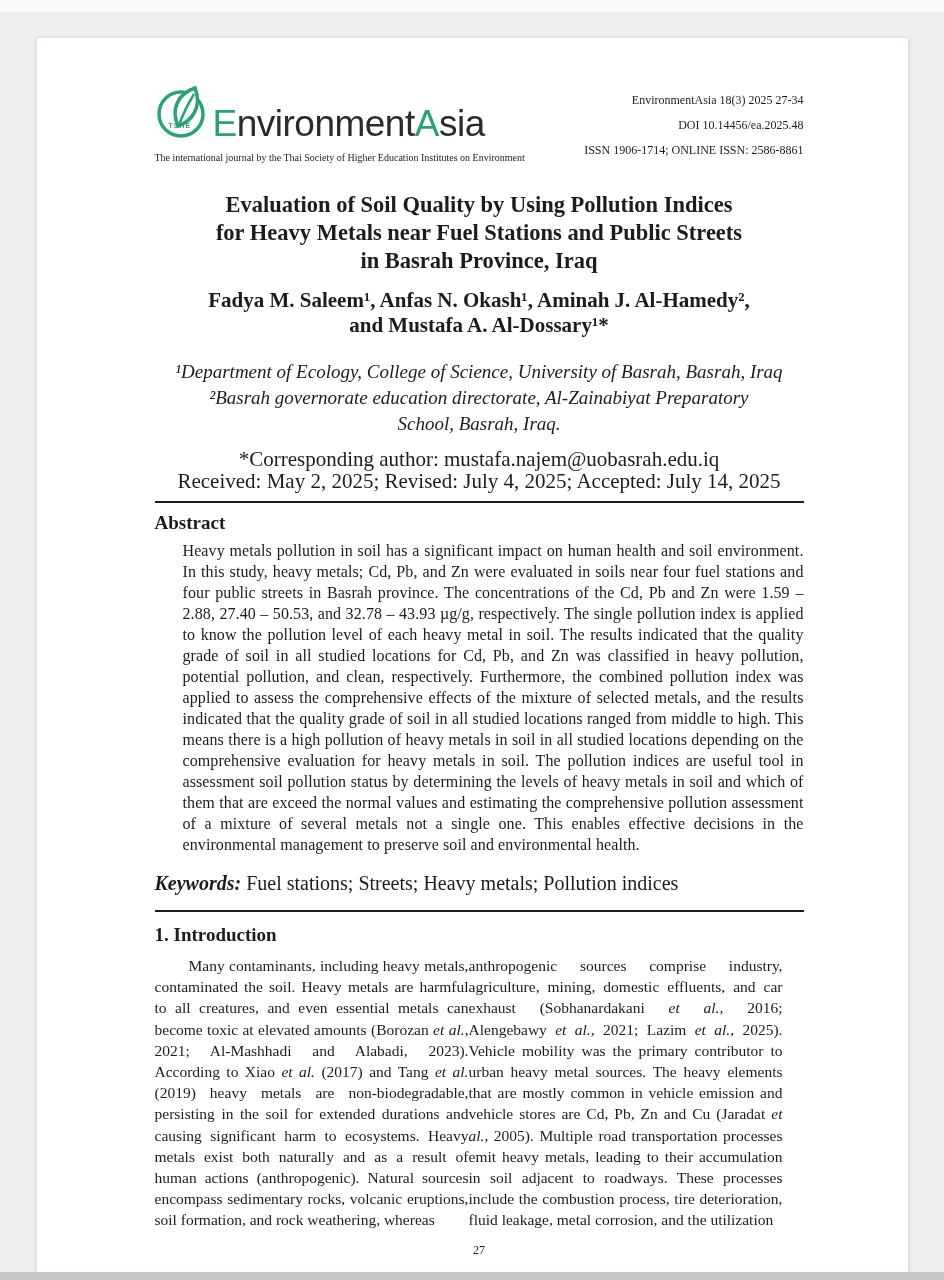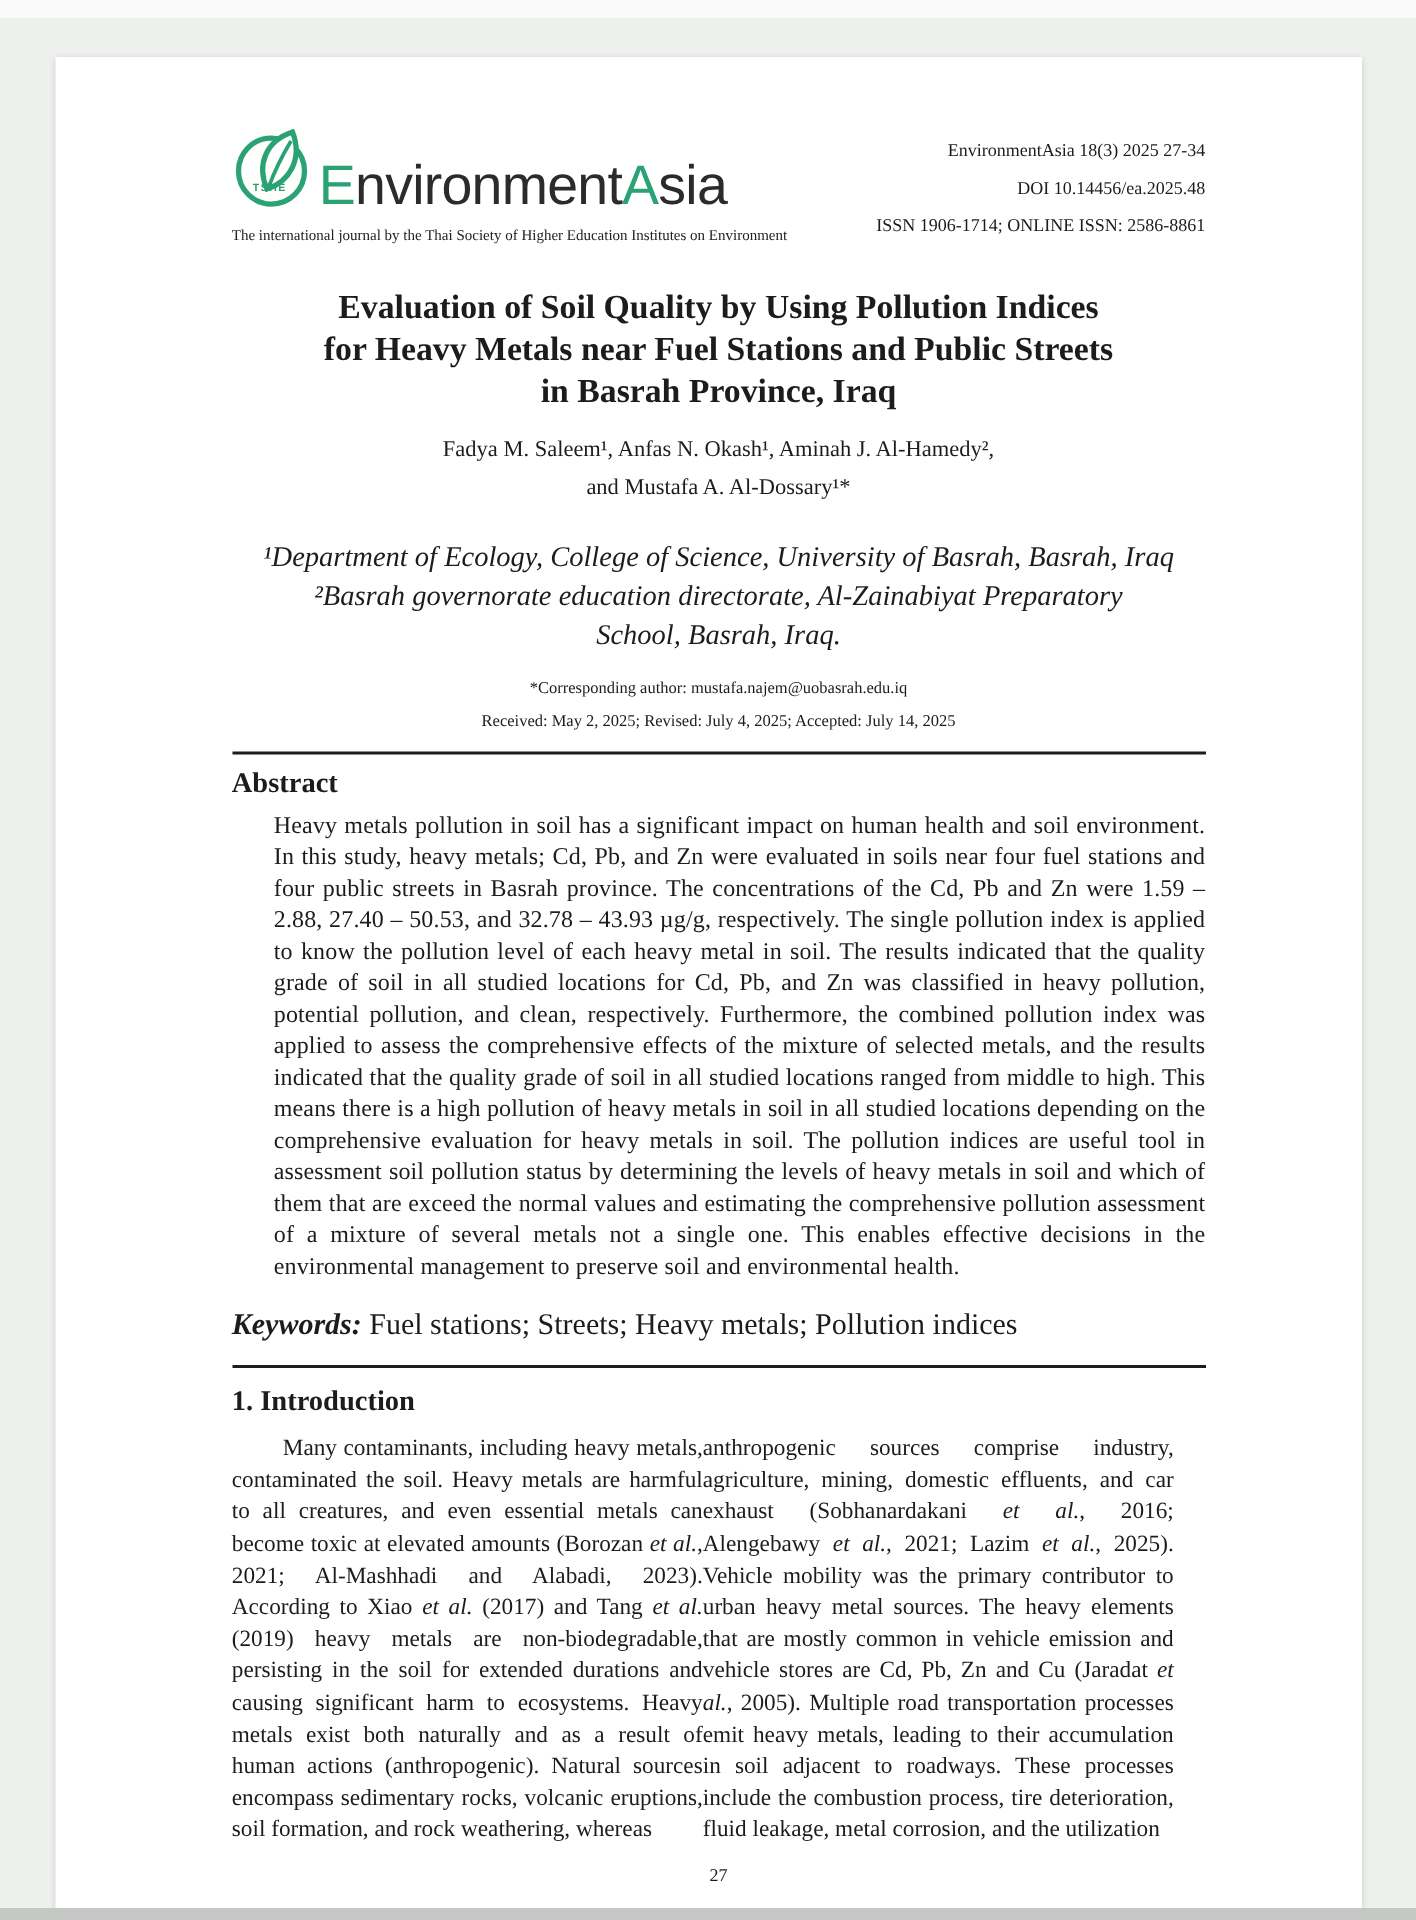--- a/index.html
+++ b/index.html
@@ -90,34 +90,35 @@
   .paper-title {
     margin-top: 28px;
     text-align: center;
     font-weight: bold;
     font-size: 22.5px;
     line-height: 28px;
   }
   .authors {
     margin-top: 13px;
     text-align: center;
-    font-size: 15px;
+    font-size: 21px;
     line-height: 25px;
+    font-weight: bold;
   }
   .affiliations {
     margin-top: 21px;
     text-align: center;
     font-style: italic;
     font-size: 19px;
     line-height: 26px;
   }
   .contact {
     margin-top: 11px;
     text-align: center;
-    font-size: 11px;
+    font-size: 21px;
     line-height: 22px;
   }
   
   .rule {
     border: none;
     border-top: 2px solid #1d1d1d;
     margin: 0;
   }
   .rule-abstract { margin-top: 9px; }
   .rule-keywords { margin-top: 15px; }

